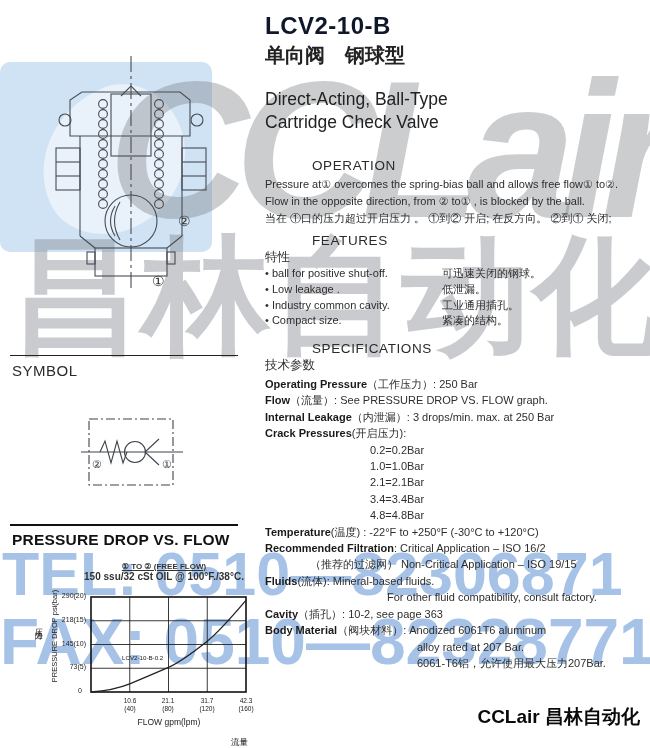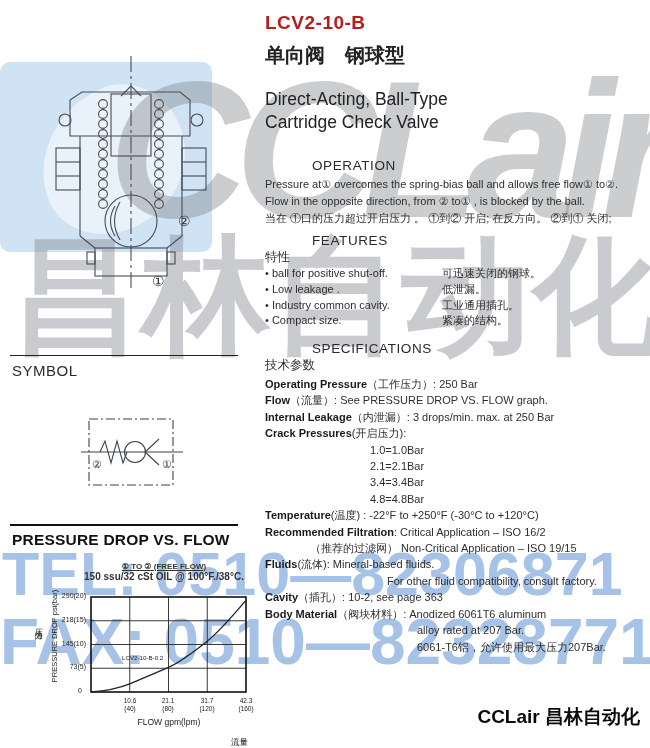--- a/index.html
+++ b/index.html
@@ -15,21 +15,21 @@
              letter-spacing:-14px;color:rgba(125,129,136,0.40);}
   .wm-cn{left:12px;top:232px;font-size:128px;line-height:128px;font-weight:bold;
          letter-spacing:2px;color:rgba(128,132,138,0.42);}
   .wm-tel{left:2px;top:543px;font-size:61px;line-height:62px;font-weight:bold;color:#a6c3e7;}
   .wm-fax{left:0;top:609px;font-size:64px;line-height:66px;font-weight:bold;color:#a6c3e7;}
 
   
   #content{position:absolute;inset:0;z-index:2;}
   #content > *{position:absolute;}
 
-  .model-title{left:265px;top:12px;font-size:19px;font-weight:bold;letter-spacing:.5px;color:#b91c1c;}
+  .model-title{left:265px;top:12px;font-size:24px;font-weight:bold;letter-spacing:.5px;color:#0f172a;}
   .model-cn{left:265px;top:42px;font-size:20px;font-weight:bold;color:#222;}
   .subtitle{left:265px;top:88px;font-size:17.5px;line-height:23px;color:#222;}
 
   .sec-heading{font-size:13.5px;letter-spacing:.6px;color:#2b2b2b;margin-left:47px;}
   .op-heading{left:265px;top:158px;}
   .op-text{left:265px;top:176px;font-size:11px;line-height:17px;color:#2e2e2e;}
   .op-text div{white-space:nowrap;}
 
   .feat-heading{left:265px;top:233px;}
   .feat-cn{left:265px;top:249px;font-size:12.5px;color:#2e2e2e;}
@@ -240,20 +240,21 @@
 
     <div class="sec-heading spec-heading">SPECIFICATIONS</div>
     <div class="spec-cn">技术参数</div>
 
     <div class="spec-body">
       <div class="spec-line"><b>Operating Pressure</b><span>（工作压力）: 250 Bar</span></div>
       <div class="spec-line"><b>Flow</b><span>（流量）: See PRESSURE DROP VS. FLOW graph.</span></div>
       <div class="spec-line"><b>Internal Leakage</b><span>（内泄漏）: 3 drops/min. max. at 250 Bar</span></div>
       <div class="spec-line"><b>Crack Pressures</b><span>(开启压力):</span></div>
       <div class="crack-list">
+        <div>0.2=0.2Bar</div>
         <div>1.0=1.0Bar</div>
         <div>2.1=2.1Bar</div>
         <div>3.4=3.4Bar</div>
         <div>4.8=4.8Bar</div>
       </div>
       <div class="spec-line"><b>Temperature</b><span>(温度) : -22°F to +250°F (-30°C to +120°C)</span></div>
       <div class="spec-line"><b>Recommended Filtration</b><span>: Critical Application – ISO 16/2</span></div>
       <div class="spec-line indent-filter">（推荐的过滤网） Non-Critical Application – ISO 19/15</div>
       <div class="spec-line"><b>Fluids</b><span>(流体): Mineral-based fluids.</span></div>
       <div class="spec-line indent-fluids">For other fluid compatibility, consult factory.</div>

